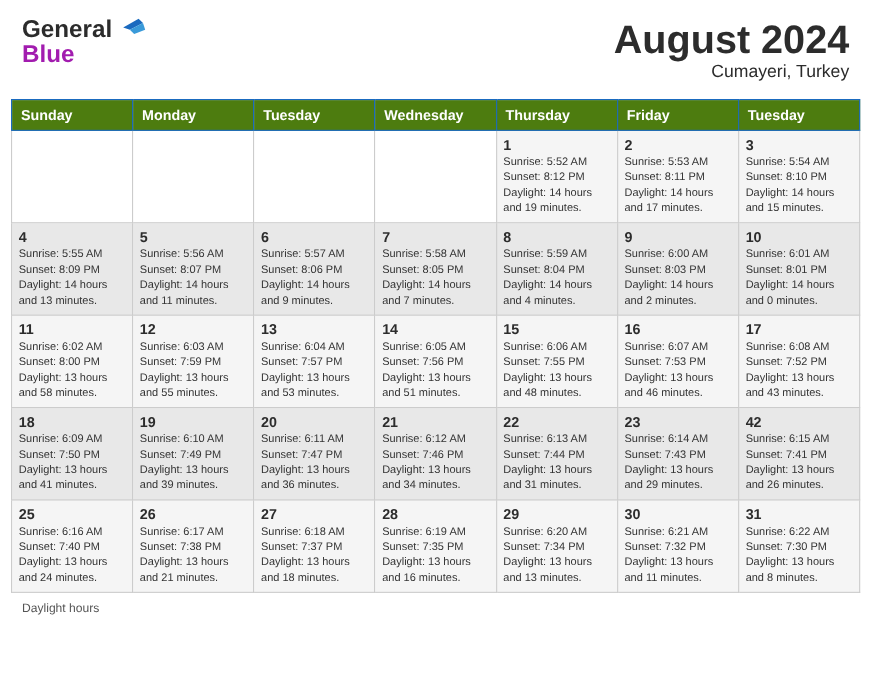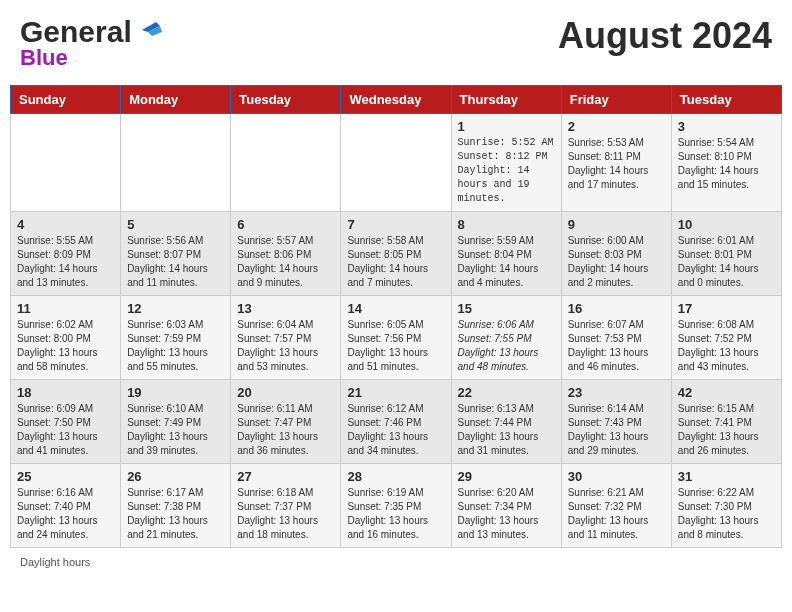--- a/index.html
+++ b/index.html
@@ -32,21 +32,21 @@
     .location {
       font-size: 16px;
       color: #2c2c2c;
     }
     .calendar {
       width: 100%;
       border-collapse: collapse;
       border: 1px solid #ccc;
     }
     .calendar th {
-      background-color: #b91c1c;
+      background-color: #4d7c0f;
       color: #fff;
       text-align: left;
       padding: 6px 8px;
       font-size: 13px;
       font-weight: bold;
       border: 1px solid #1a6abf;
     }
     .calendar td {
       vertical-align: top;
       padding: 5px 6px;
@@ -85,33 +85,34 @@
       padding-left: 10px;
     }
   </style>
 </head>
 <body>
 
 <div class="header">
   <div class="logo">
     <div>
       <div style="display:flex;align-items:center;">
-        <div style="font-size:30px;font-weight:bold;line-height:1.1;">
+        <div style="font-size:22px;font-weight:bold;line-height:1.1;">
           <span style="color:#2c2c2c;">General</span>
         </div>
         <svg width="30" height="28" viewBox="0 0 30 28" style="margin-left:2px;margin-top:-4px;">
           <polygon points="8,14 22,6 26,10 14,16" fill="#1a6abf"></polygon>
           <polygon points="14,16 26,10 28,16 18,20" fill="#3a9ad9"></polygon>
         </svg>
       </div>
       <div style="font-size:22px;font-weight:bold;color:#a21caf;line-height:1.1;margin-top:-2px;">Blue</div>
     </div>
   </div>
   <div class="title-section">
     <div class="month-year">August 2024</div>
+    <div class="location">Cumayeri, Turkey</div>
   </div>
 </div>
 
 <table class="calendar">
   <thead>
     <tr>
       <th>Sunday</th>
       <th>Monday</th>
       <th>Tuesday</th>
       <th>Wednesday</th>
@@ -121,21 +122,21 @@
     </tr>
   </thead>
   <tbody id="calendar-body">
   <tr>
         <td class="empty-cell"></td>
         <td class="empty-cell"></td>
         <td class="empty-cell"></td>
         <td class="empty-cell"></td>
         <td>
           <span class="day-number">1</span>
-          <div class="day-info" style="white-space: pre-line; font-family: Liberation Mono, monospace;">Sunrise: 5:52 AM
+          <div class="day-info" style="white-space: pre-line;">Sunrise: 5:52 AM
 Sunset: 8:12 PM
 Daylight: 14 hours and 19 minutes.</div>
         </td>
         <td>
           <span class="day-number">2</span>
           <div class="day-info" style="white-space: pre-line;">Sunrise: 5:53 AM
 Sunset: 8:11 PM
 Daylight: 14 hours and 17 minutes.</div>
         </td>
         <td>
@@ -209,21 +210,21 @@
 Daylight: 13 hours and 53 minutes.</div>
         </td>
         <td>
           <span class="day-number">14</span>
           <div class="day-info" style="white-space: pre-line;">Sunrise: 6:05 AM
 Sunset: 7:56 PM
 Daylight: 13 hours and 51 minutes.</div>
         </td>
         <td>
           <span class="day-number">15</span>
-          <div class="day-info" style="white-space: pre-line; font-style: italic;">Sunrise: 6:06 AM
+          <div class="day-info" style="white-space: pre-line;">Sunrise: 6:06 AM
 Sunset: 7:55 PM
 Daylight: 13 hours and 48 minutes.</div>
         </td>
         <td>
           <span class="day-number">16</span>
           <div class="day-info" style="white-space: pre-line;">Sunrise: 6:07 AM
 Sunset: 7:53 PM
 Daylight: 13 hours and 46 minutes.</div>
         </td>
         <td>

